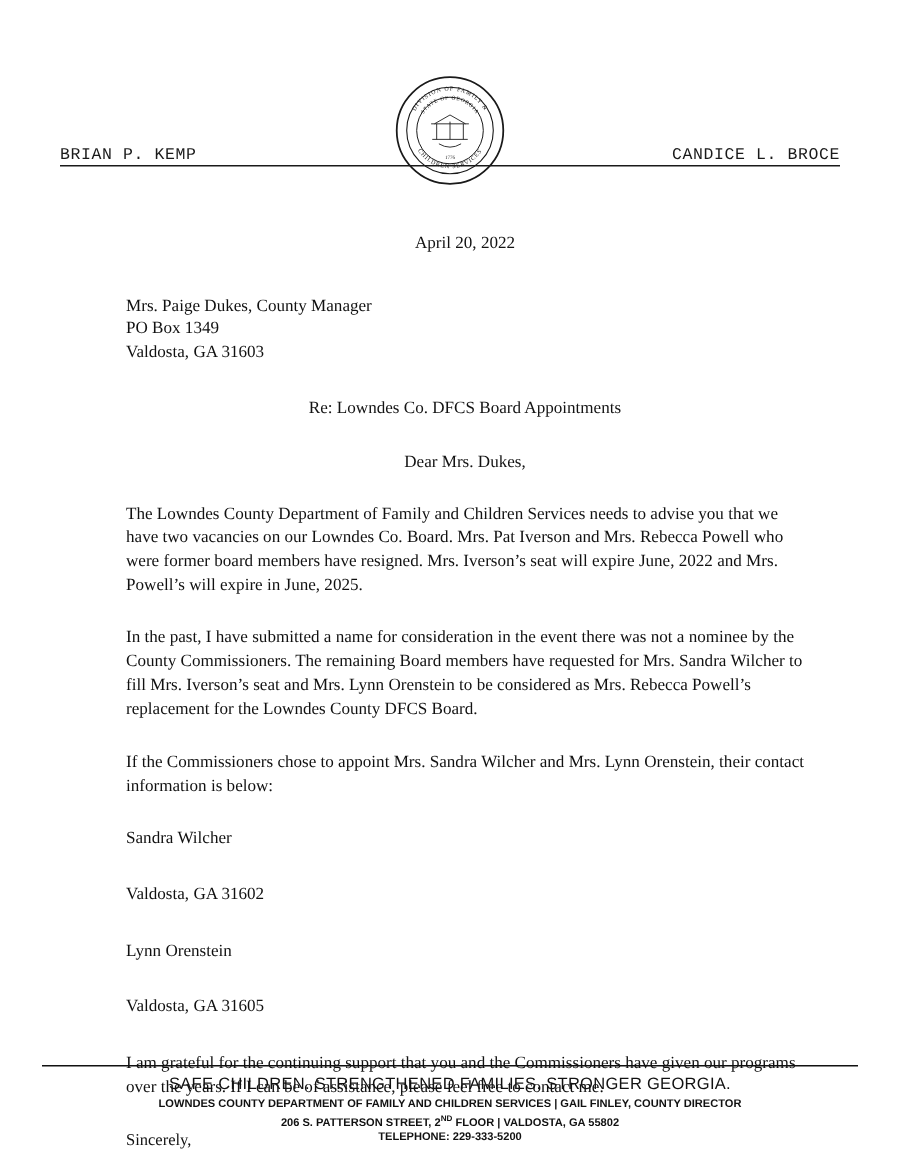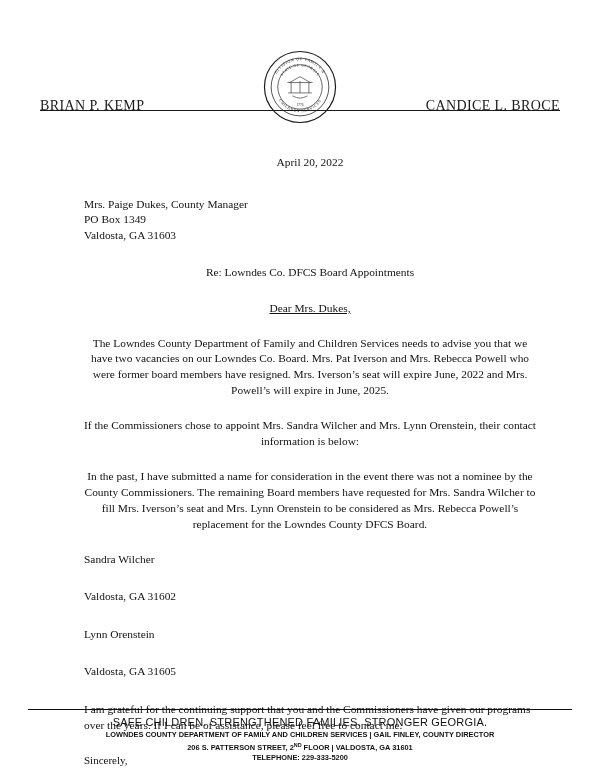--- a/index.html
+++ b/index.html
@@ -48,22 +48,22 @@
     top: 110px;
     border-top: 1px solid #1a1a1a;
   }
   .officials {
     position: absolute;
     left: 40px;
     right: 40px;
     top: 98px;
     display: flex;
     justify-content: space-between;
-    font-family: Liberation Serif, serif;
-    font-size: 14px;
+    font-family: Liberation Mono, monospace;
+    font-size: 11px;
     letter-spacing: 0.4px;
     color: #1a1a1a;
   }
   .official-name { white-space: nowrap; }
 
   
   .body-area {
     position: absolute;
     left: 84px;
     right: 64px;
@@ -72,26 +72,26 @@
   .line {
     font-size: 11.4px;
     line-height: 15.6px;
     color: #131313;
     text-align: center;
   }
   .date { margin-bottom: 26px; }
   .addr-block { margin-bottom: 22px; }
   .addr-line { font-size: 11.4px; line-height: 15.6px; }
   .subject { margin-bottom: 20px; }
-  .salutation { margin-bottom: 19px; text-decoration: underline; }
+  .salutation { margin-bottom: 19px; }
   .para {
     font-size: 11.4px;
     line-height: 15.9px;
     margin-bottom: 19px;
-    text-align: center;
+    text-align: left;
   }
   .contact-line {
     font-size: 11.4px;
     line-height: 15.6px;
     margin-bottom: 22px;
   }
   .gap-sm { }
   .closing-para {
     font-size: 11.4px;
     line-height: 15.9px;
@@ -185,36 +185,36 @@
       <div class="addr-line">Mrs. Paige Dukes, County Manager</div>
       <div class="addr-line">PO Box 1349</div>
       <div class="addr-line">Valdosta, GA 31603</div>
     </div>
 
     <div class="line subject">Re:  Lowndes Co. DFCS Board Appointments</div>
 
     <div class="line salutation">Dear Mrs. Dukes,</div>
 
     <div class="para">The Lowndes County Department of Family and Children Services needs to advise you that we have two vacancies on our Lowndes Co. Board.  Mrs. Pat Iverson and Mrs. Rebecca Powell who were former board members have resigned.  Mrs. Iverson’s seat will expire June, 2022 and Mrs. Powell’s will expire in June, 2025.</div>
+    <div class="para">In the past, I have submitted a name for consideration in the event there was not a nominee by the County Commissioners.  The remaining Board members have requested for Mrs. Sandra Wilcher to fill Mrs. Iverson’s seat and Mrs. Lynn Orenstein to be considered as Mrs. Rebecca Powell’s replacement for the Lowndes County DFCS Board.</div>
     <div class="para">If the Commissioners chose to appoint Mrs. Sandra Wilcher and Mrs. Lynn Orenstein, their contact information is below:</div>
-    <div class="para">In the past, I have submitted a name for consideration in the event there was not a nominee by the County Commissioners.  The remaining Board members have requested for Mrs. Sandra Wilcher to fill Mrs. Iverson’s seat and Mrs. Lynn Orenstein to be considered as Mrs. Rebecca Powell’s replacement for the Lowndes County DFCS Board.</div>
 
     <div class="contact-line">Sandra Wilcher</div>
     <div class="contact-line">Valdosta, GA 31602</div>
 
     <div class="contact-line">Lynn Orenstein</div>
     <div class="contact-line gap-sm">Valdosta, GA 31605</div>
 
     <div class="closing-para">I am grateful for the continuing support that you and the Commissioners have given our programs over the years.  If I can be of assistance, please feel free to contact me.</div>
 
     <div class="sign-off">Sincerely,</div>
 
   </div>
 
   <div class="footer">
     <div class="footer-rule"></div>
     <div class="footer-tag">SAFE CHILDREN. STRENGTHENED FAMILIES. STRONGER GEORGIA.</div>
     <div class="footer-line">LOWNDES COUNTY DEPARTMENT OF FAMILY AND CHILDREN SERVICES | GAIL FINLEY, COUNTY DIRECTOR</div>
-    <div class="footer-line"><span>206 S. PATTERSON STREET, 2</span><sup>ND</sup><span> FLOOR | VALDOSTA, GA 31601</span></div>
+    <div class="footer-line"><span>206 S. PATTERSON STREET, 2</span><sup>ND</sup><span> FLOOR | VALDOSTA, GA 55802</span></div>
     <div class="footer-line">TELEPHONE: 229-333-5200</div>
   </div>
 
 </div>
 
 </body></html>

